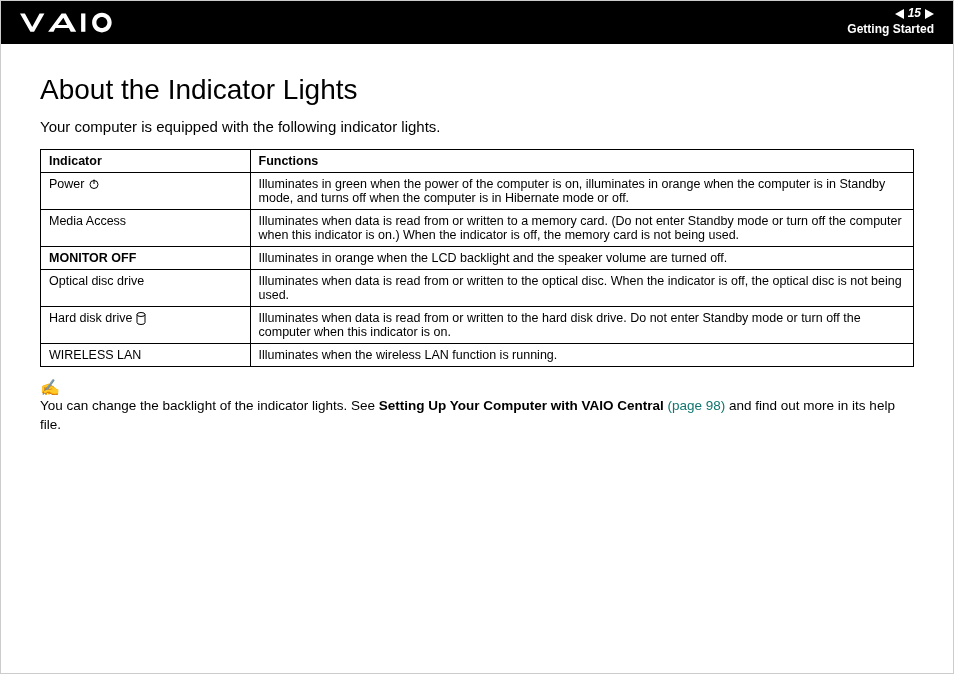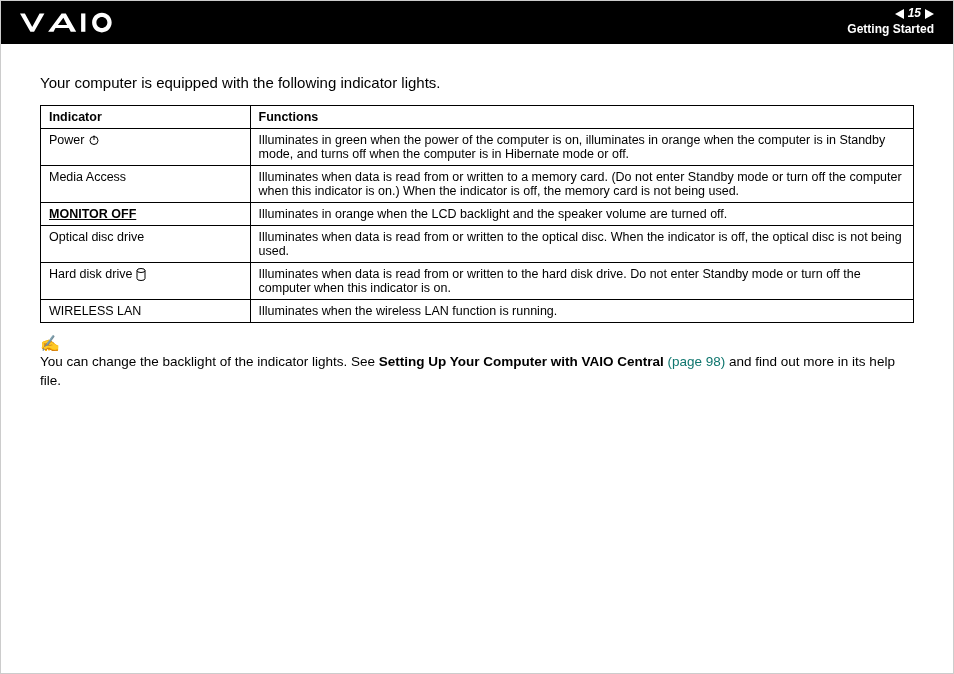--- a/index.html
+++ b/index.html
@@ -85,21 +85,21 @@
   }
   .note-icon {
     color: #2aa6d6;
     font-family: "Segoe UI Symbol","Apple Symbols",sans-serif;
     font-size: 16px;
     display: block;
     margin-bottom: -2px;
   }
   .note-bold { font-weight: bold; }
   .page-link { color: #0f766e; font-weight: normal; }
-  .mono-off { font-weight: bold; text-decoration: underline; }
+  .mono-off { font-weight: bold; }
   .frame-border {
     position: absolute;
     inset: 0;
     border: 1px solid #ccc;
     pointer-events: none;
   }
 </style>
 </head>
 <body>
 
@@ -116,20 +116,21 @@
     <div class="page-nav">
       <span class="tri tri-left"></span>
       <span>15</span>
       <span class="tri tri-right"></span>
     </div>
     <div class="section-label">Getting Started</div>
   </div>
 </div>
 
 <div class="content">
+  <h1>About the Indicator Lights</h1>
   <p class="intro">Your computer is equipped with the following indicator lights.</p>
 
   <table>
     <thead>
       <tr>
         <th class="col-ind">Indicator</th>
         <th>Functions</th>
       </tr>
     </thead>
     <tbody id="tbody">

